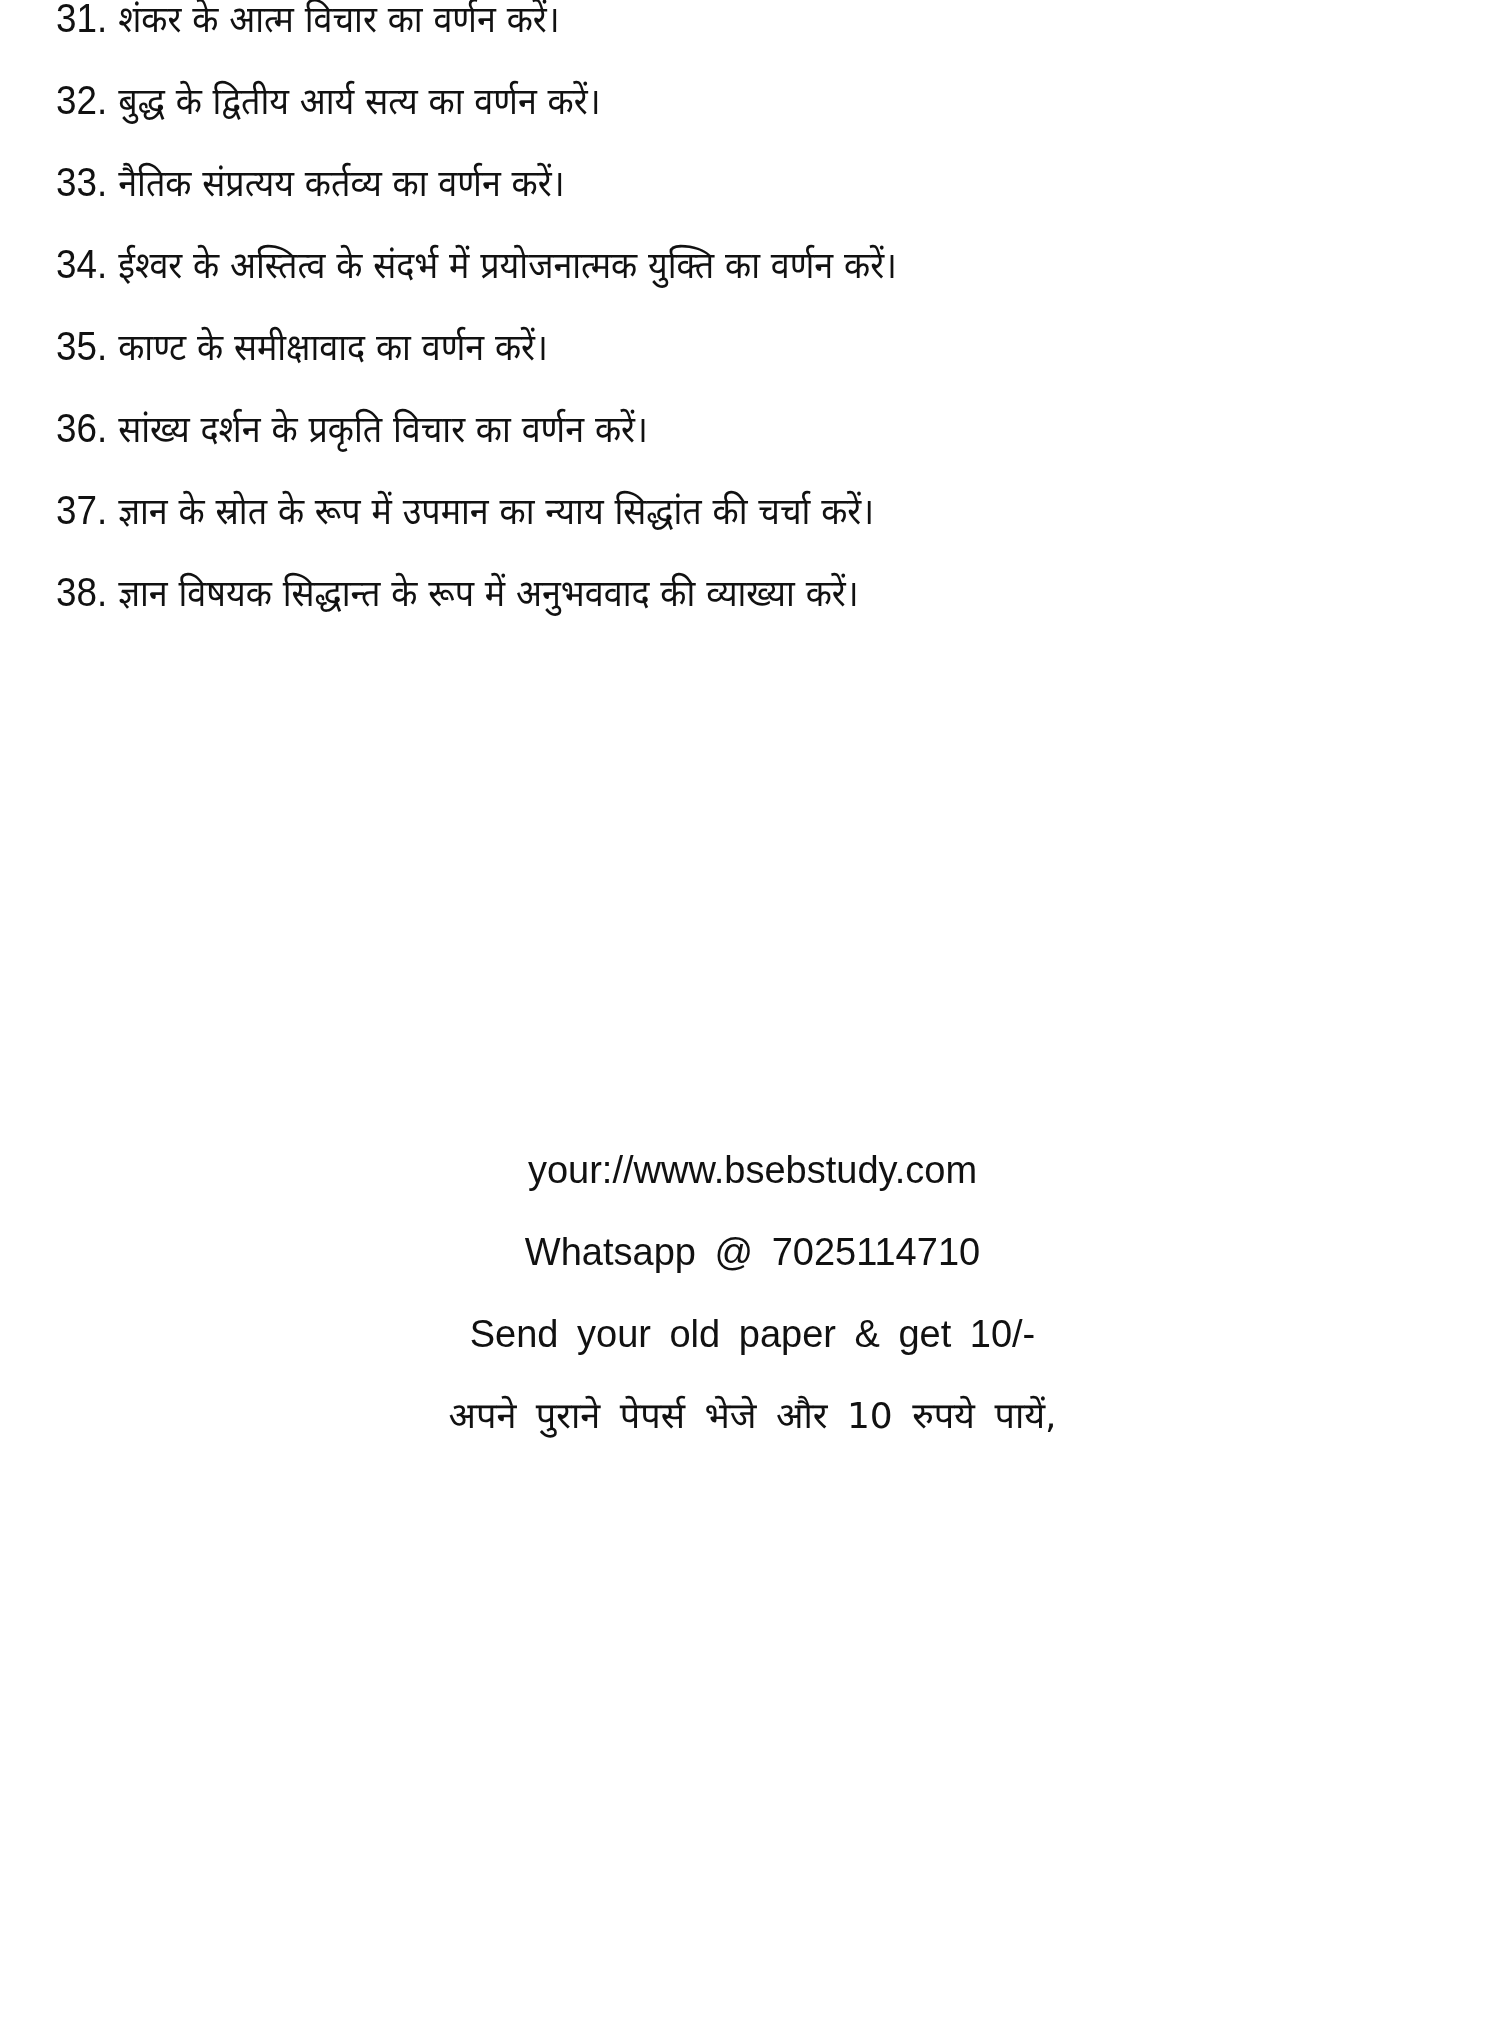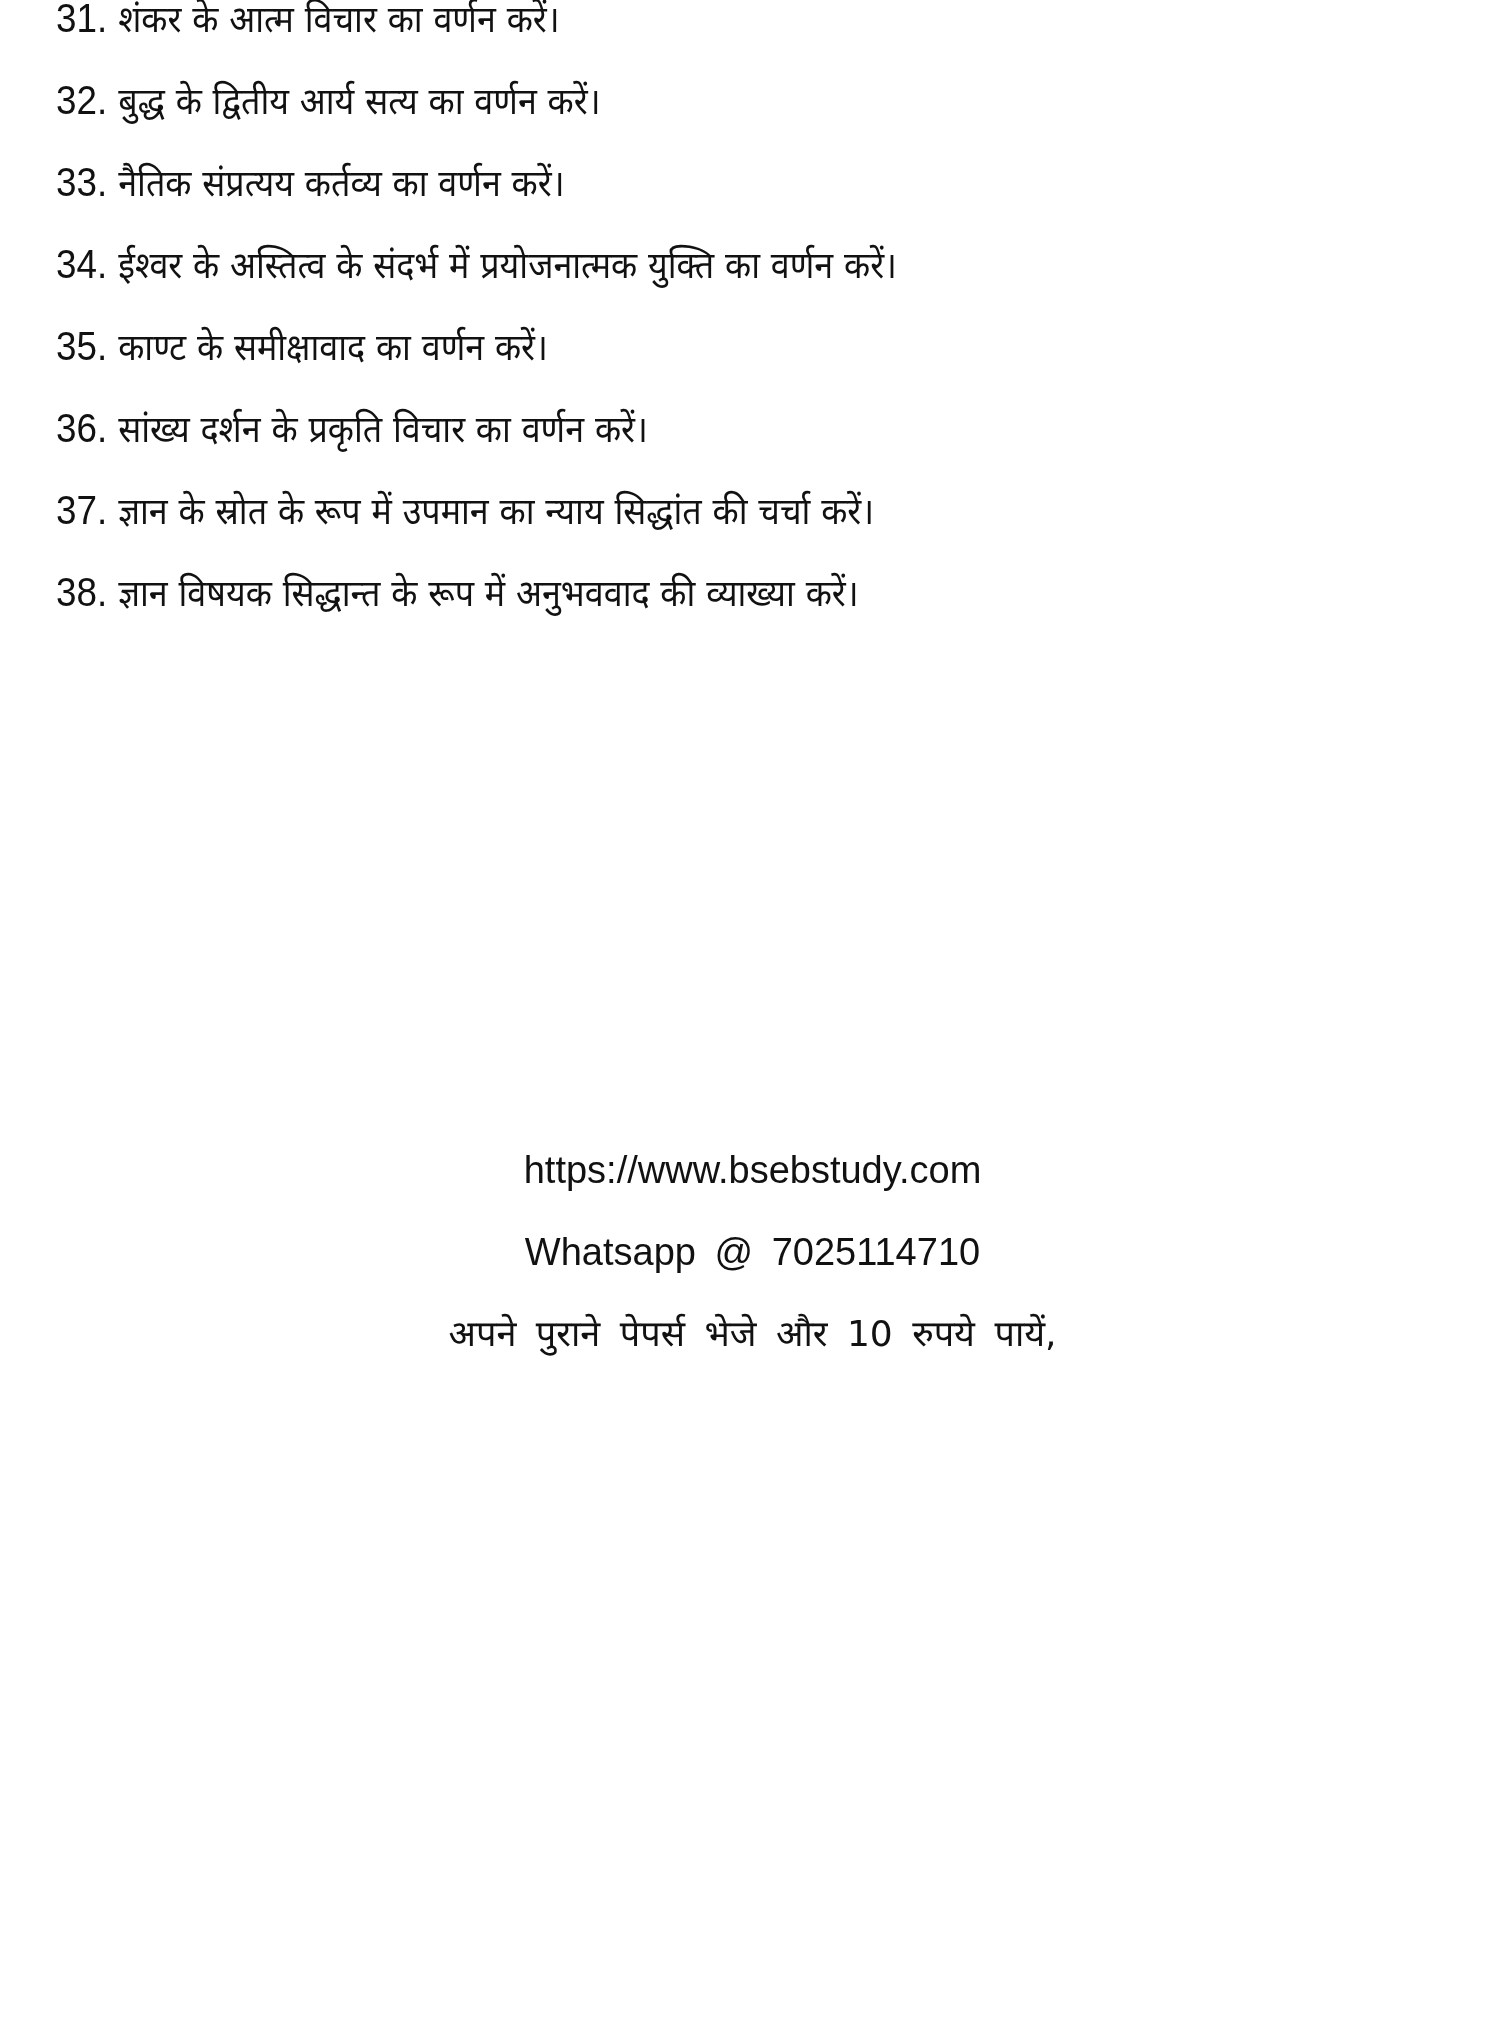--- a/index.html
+++ b/index.html
@@ -37,16 +37,17 @@
   <li class="q"><span class="num">32.</span><span>बुद्ध के द्वितीय आर्य सत्य का वर्णन करें।</span></li>
   <li class="q"><span class="num">33.</span><span>नैतिक संप्रत्यय कर्तव्य का वर्णन करें।</span></li>
   <li class="q"><span class="num">34.</span><span>ईश्वर के अस्तित्व के संदर्भ में प्रयोजनात्मक युक्ति का वर्णन करें।</span></li>
   <li class="q"><span class="num">35.</span><span>काण्ट के समीक्षावाद का वर्णन करें।</span></li>
   <li class="q"><span class="num">36.</span><span>सांख्य दर्शन के प्रकृति विचार का वर्णन करें।</span></li>
   <li class="q"><span class="num">37.</span><span>ज्ञान के स्रोत के रूप में उपमान का न्याय सिद्धांत की चर्चा करें।</span></li>
   <li class="q"><span class="num">38.</span><span>ज्ञान विषयक सिद्धान्त के रूप में अनुभववाद की व्याख्या करें।</span></li>
 </ol>
 
 <div class="footer">
-  <div class="footer-line">https://www.bsebstudy.com</div>
+  <div class="footer-line">your://www.bsebstudy.com</div>
   <div class="footer-line">Whatsapp @ 7025114710</div>
+  <div class="footer-line">Send your old paper &amp; get 10/-</div>
   <div class="footer-line hi">अपने पुराने पेपर्स भेजे और 10 रुपये पायें,</div>
 </div>
 
 </body></html>

